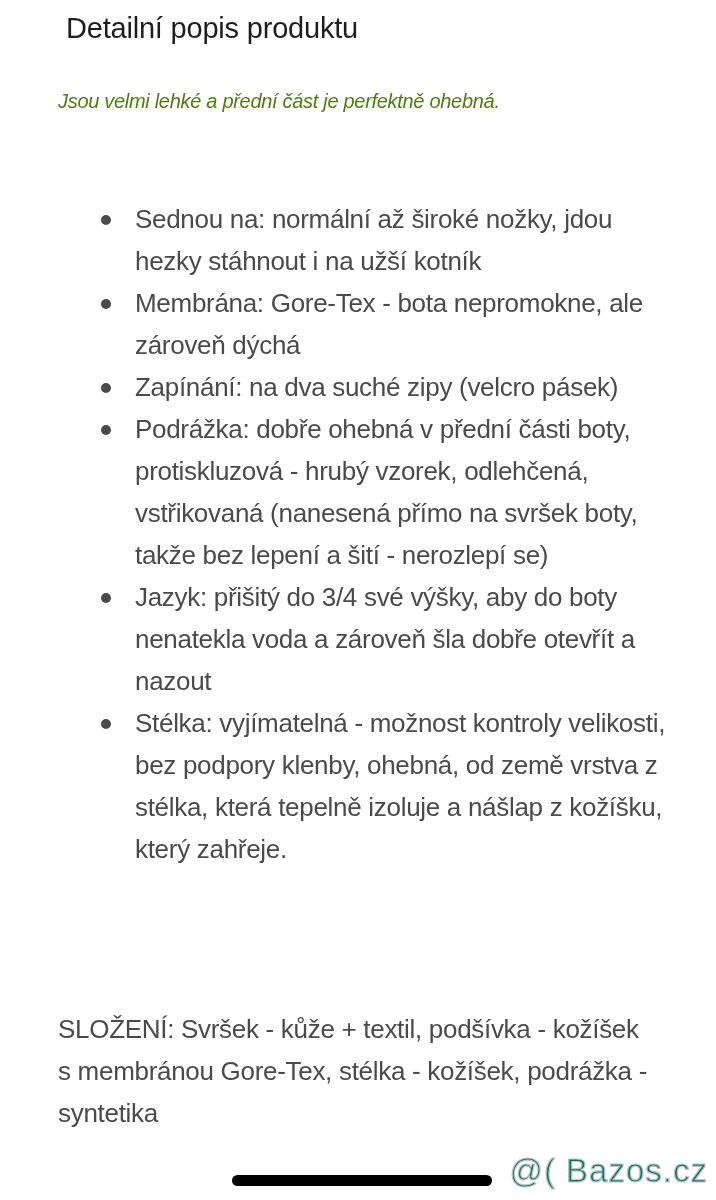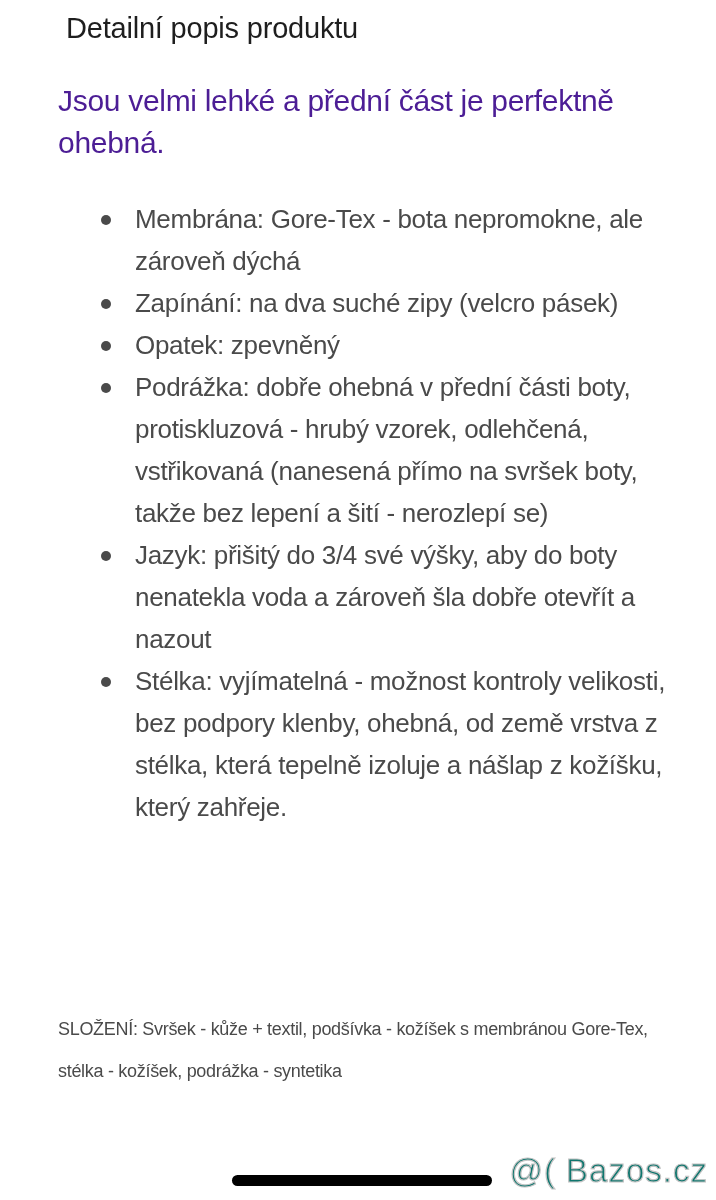--- a/index.html
+++ b/index.html
@@ -9,60 +9,60 @@
     position: relative;
   }
   .content { position: absolute; left: 58px; top: 0; width: 620px; }
   .title {
     position: absolute; top: 10px; left: 8px;
     font-size: 29px; color: #1e1e1e; line-height: 36px;
     letter-spacing: -0.2px; white-space: nowrap;
   }
   .intro {
     position: absolute; top: 80px; left: 0; width: 600px;
-    font-size: 30px; line-height: 42px; color: #4c1d95; letter-spacing: -0.3px;
+    font-size: 20px; line-height: 42px; color: #4d7c0f; letter-spacing: -0.3px; font-style: italic;
   }
   ul.features {
     position: absolute; top: 198px; left: 0; margin: 0; padding: 0;
     list-style: none; width: 620px;
   }
   ul.features li {
     position: relative; padding-left: 77px;
     font-size: 26px; line-height: 42px; color: #4a4a4a; letter-spacing: -0.3px;
   }
   ul.features li .bullet {
     position: absolute; left: 43px; top: 17px;
     width: 10px; height: 10px; border-radius: 50%; background: #4a4a4a;
   }
   .composition {
     position: absolute; top: 1008px; left: 0; width: 600px;
-    font-size: 18px; line-height: 42px; color: #4a4a4a; letter-spacing: -0.3px;
+    font-size: 26px; line-height: 42px; color: #4a4a4a; letter-spacing: -0.3px;
   }
   .home-indicator {
     position: absolute; left: 232px; top: 1175px; width: 260px; height: 11px;
     border-radius: 6px; background: #000000;
   }
   .watermark {
     position: absolute; right: 8px; top: 1152px;
     font-size: 33px; color: #0f766e; letter-spacing: 1px;
     -webkit-text-stroke: 1.2px #c4c4c4;
     font-family: "Liberation Sans", sans-serif;
   }
 </style>
 </head>
 <body>
 
 <div class="content">
   <div class="title">Detailní popis produktu</div>
   <div class="intro">Jsou velmi lehké a přední část je perfektně ohebná.</div>
 
   <ul class="features">
+    <li><span class="bullet"></span><span>Sednou na: normální až široké nožky, jdou hezky stáhnout i na užší kotník</span></li>
     <li><span class="bullet"></span><span>Membrána: Gore-Tex - bota nepromokne, ale zároveň dýchá</span></li>
     <li><span class="bullet"></span><span>Zapínání: na dva suché zipy (velcro pásek)</span></li>
-    <li><span class="bullet"></span><span>Opatek: zpevněný</span></li>
     <li><span class="bullet"></span><span>Podrážka: dobře ohebná v přední části boty, protiskluzová - hrubý vzorek, odlehčená, vstřikovaná (nanesená přímo na svršek boty, takže bez lepení a šití - nerozlepí se)</span></li>
     <li><span class="bullet"></span><span>Jazyk: přišitý do 3/4 své výšky, aby do boty nenatekla voda a zároveň šla dobře otevřít a nazout</span></li>
     <li><span class="bullet"></span><span>Stélka: vyjímatelná - možnost kontroly velikosti, bez podpory klenby, ohebná, od země vrstva z stélka, která tepelně izoluje a nášlap z kožíšku, který zahřeje.</span></li>
   </ul>
 
   <div class="composition">SLOŽENÍ: Svršek - kůže + textil, podšívka - kožíšek s membránou Gore-Tex, stélka - kožíšek, podrážka - syntetika</div>
 </div>
 
 <div class="home-indicator"></div>
 <div class="watermark">@( Bazos.cz</div>

